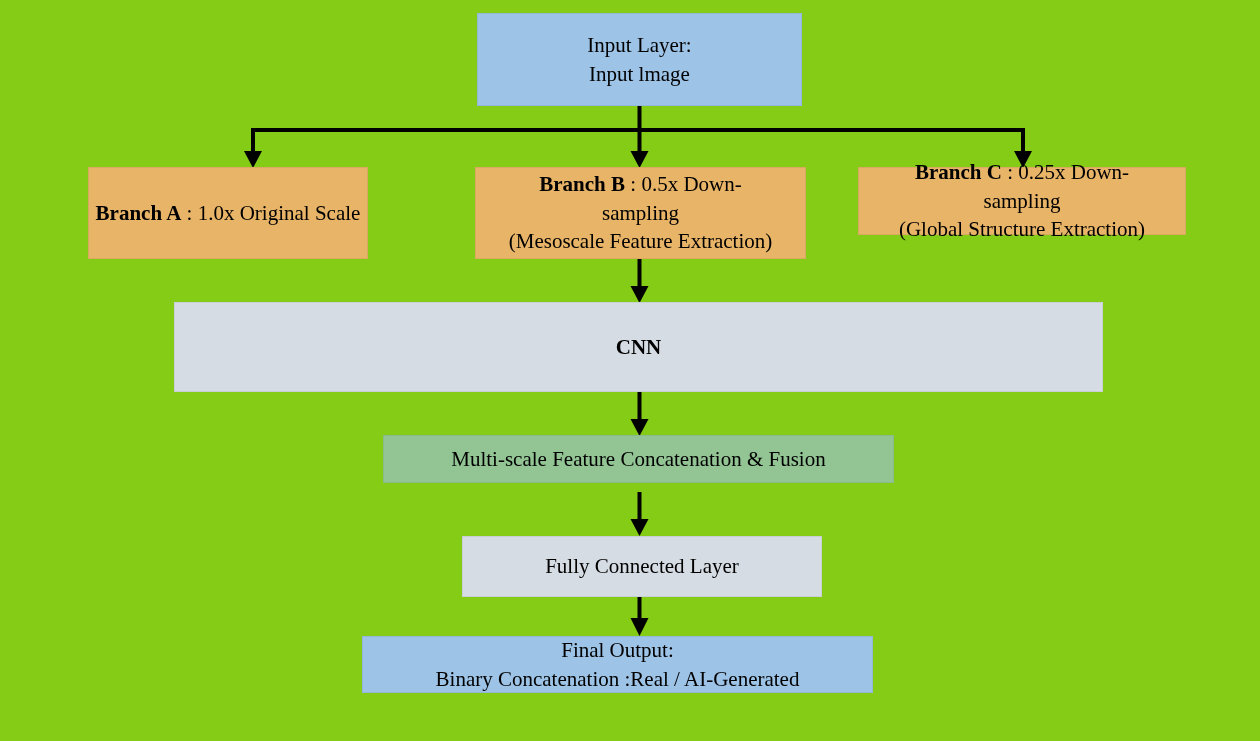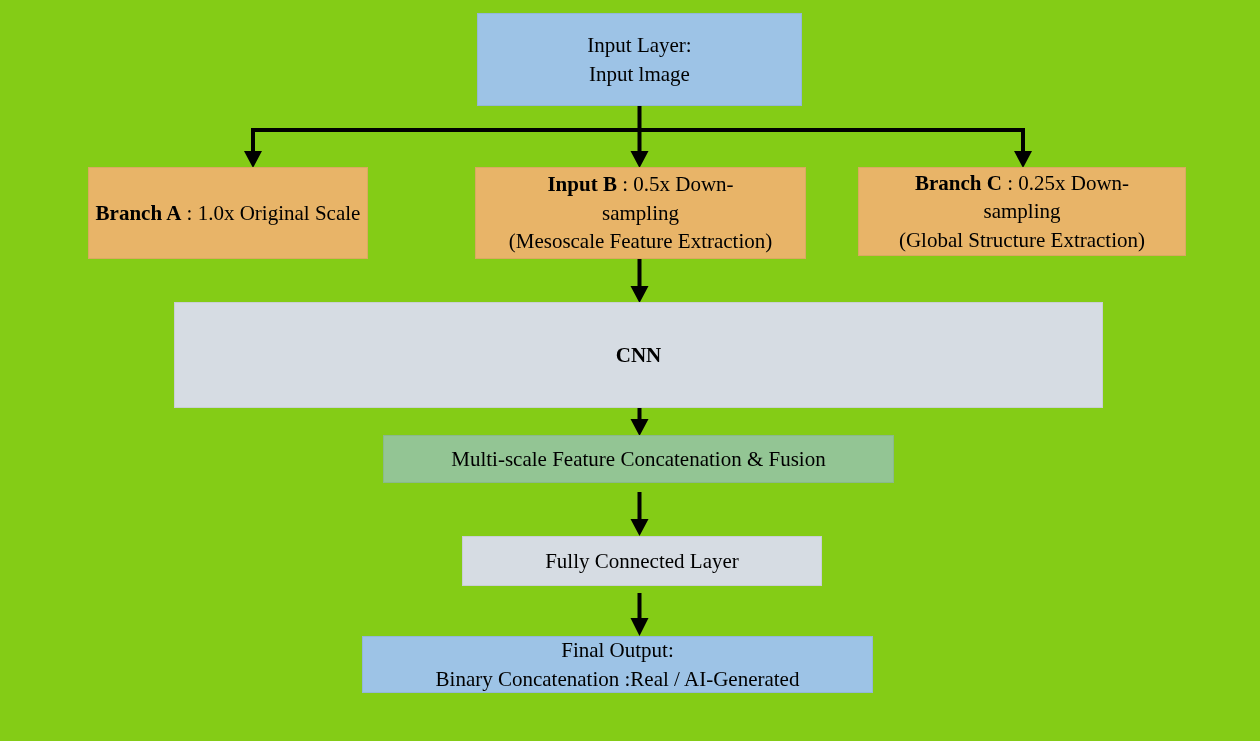--- a/index.html
+++ b/index.html
@@ -48,24 +48,24 @@
   .bold { font-weight: bold; }
 
   .c-blue   { background: var(--c-blue,   #9DC3E6); }
   .c-orange { background: var(--c-orange, #E8B468); }
   .c-gray   { background: var(--c-gray,   #D6DCE3); }
   .c-green  { background: var(--c-green,  #93C594); }
 
   .pos-input    { left: 477px; top: 13px;  width: 325px; height: 93px; }
   .pos-branch-a { left: 88px;  top: 167px; width: 280px; height: 92px; }
   .pos-branch-b { left: 475px; top: 167px; width: 331px; height: 92px; }
-  .pos-branch-c { left: 858px; top: 167px; width: 328px; height: 89px; }
-  .pos-cnn      { left: 174px; top: 302px; width: 929px; height: 106px; }
+  .pos-branch-c { left: 858px; top: 167px; width: 328px; height: 68px; }
+  .pos-cnn      { left: 174px; top: 302px; width: 929px; height: 90px; }
   .pos-fusion   { left: 383px; top: 435px; width: 511px; height: 48px; }
-  .pos-fc       { left: 462px; top: 536px; width: 360px; height: 50px; justify-content: center; }
+  .pos-fc       { left: 462px; top: 536px; width: 360px; height: 61px; justify-content: center; }
   .pos-output   { left: 362px; top: 636px; width: 511px; height: 57px; }
 </style>
 </head>
 <body>
 
 <div class="stage">
 
   <svg class="arrows" viewBox="0 0 1260 741" xmlns="http://www.w3.org/2000/svg">
     <g>
       <line x1="639.5" y1="106" x2="639.5" y2="153"></line>
@@ -98,21 +98,21 @@
     <div class="line">Input Layer:</div>
     <div class="line">Input lmage</div>
   </div>
 
   <div class="box c-orange pos-branch-a">
     <div class="line"><b class="bold">Branch A</b><span> : 1.0x Original Scale</span></div>
     <div class="line"></div>
   </div>
 
   <div class="box c-orange pos-branch-b">
-    <div class="line"><b class="bold">Input B</b><span> : 0.5x Down-</span></div>
+    <div class="line"><b class="bold">Branch B</b><span> : 0.5x Down-</span></div>
     <div class="line">sampling</div>
     <div class="line">(Mesoscale Feature Extraction)</div>
   </div>
 
   <div class="box c-orange pos-branch-c">
     <div class="line"><b class="bold">Branch C</b><span> : 0.25x Down-</span></div>
     <div class="line">sampling</div>
     <div class="line">(Global Structure Extraction)</div>
   </div>
 

